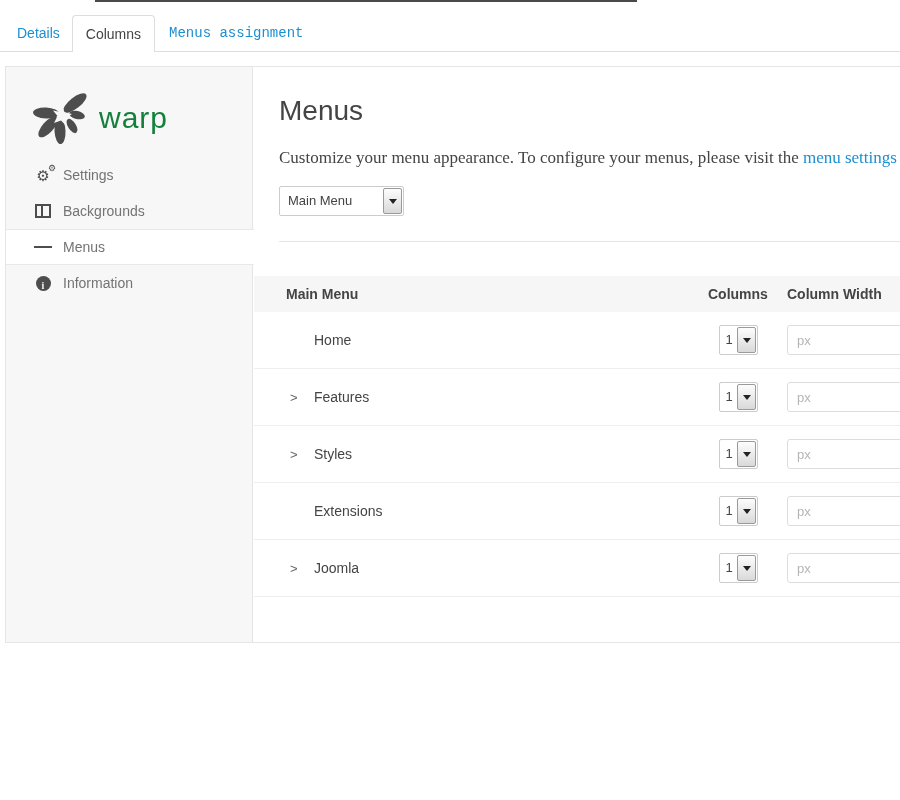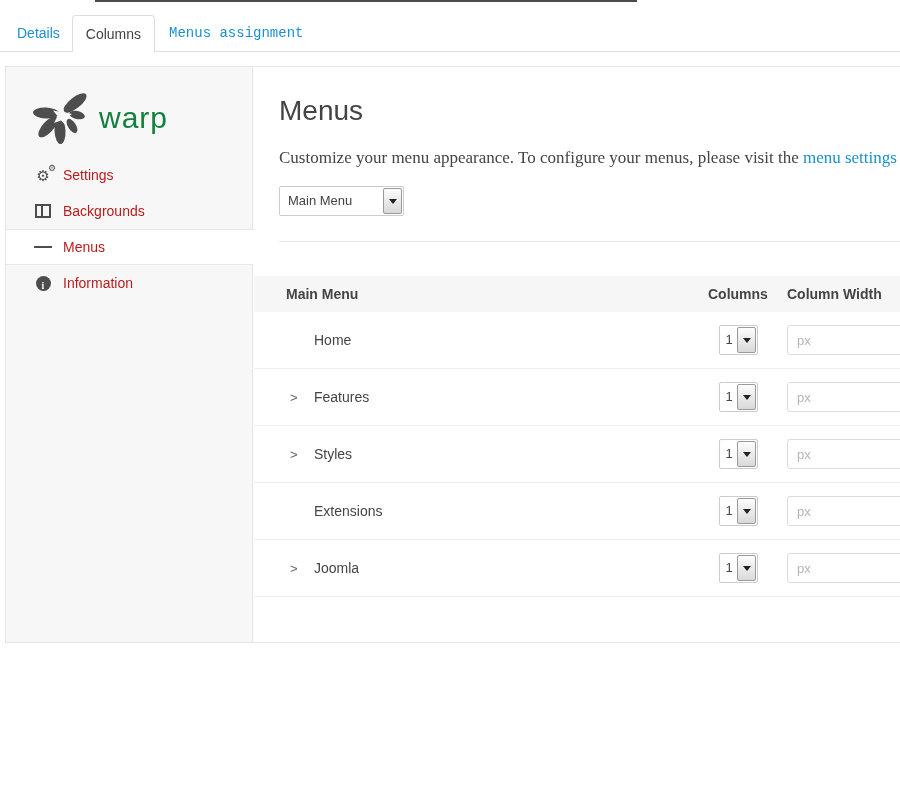--- a/index.html
+++ b/index.html
@@ -23,21 +23,21 @@
   .panel { position:absolute; left:5px; top:66px; width:897px; height:577px;
     background:#fff; border:1px solid #e5e5e5; }
 
   
   .sidebar { position:absolute; left:0; top:0; width:247px; height:100%;
     background:#f7f7f7; border-right:1px solid #e5e5e5; }
   .logo { padding:22px 0 0 25px; display:flex; align-items:center; height:80px; }
   .logo-text { font-size:30px; color:#15803d; letter-spacing:1px; margin-left:6px; line-height:1; }
   .nav { margin-top:10px; }
   .nav-item { height:36px; display:flex; align-items:center; padding-left:28px;
-    font-size:14px; color:#b91c1c; cursor:pointer; position:relative; }
+    font-size:14px; color:#737373; cursor:pointer; position:relative; }
   .nav-item.active { background:#fff; border-top:1px solid #e8e8e8; border-bottom:1px solid #e8e8e8;
     width:248px; z-index:2; }
   .nav-icon { width:18px; margin-right:11px; display:flex; align-items:center; justify-content:center;
     color:#4d4d4d; flex:none; }
 
   
   .ic-gears { position:relative; font-size:15px; line-height:1; }
   .ic-gears::before { content:"\2699"; }
   .ic-gears .mini { position:absolute; right:-4px; top:-4px; font-size:9px; line-height:1; }
   .ic-gears .mini::before { content:"\2699"; }

